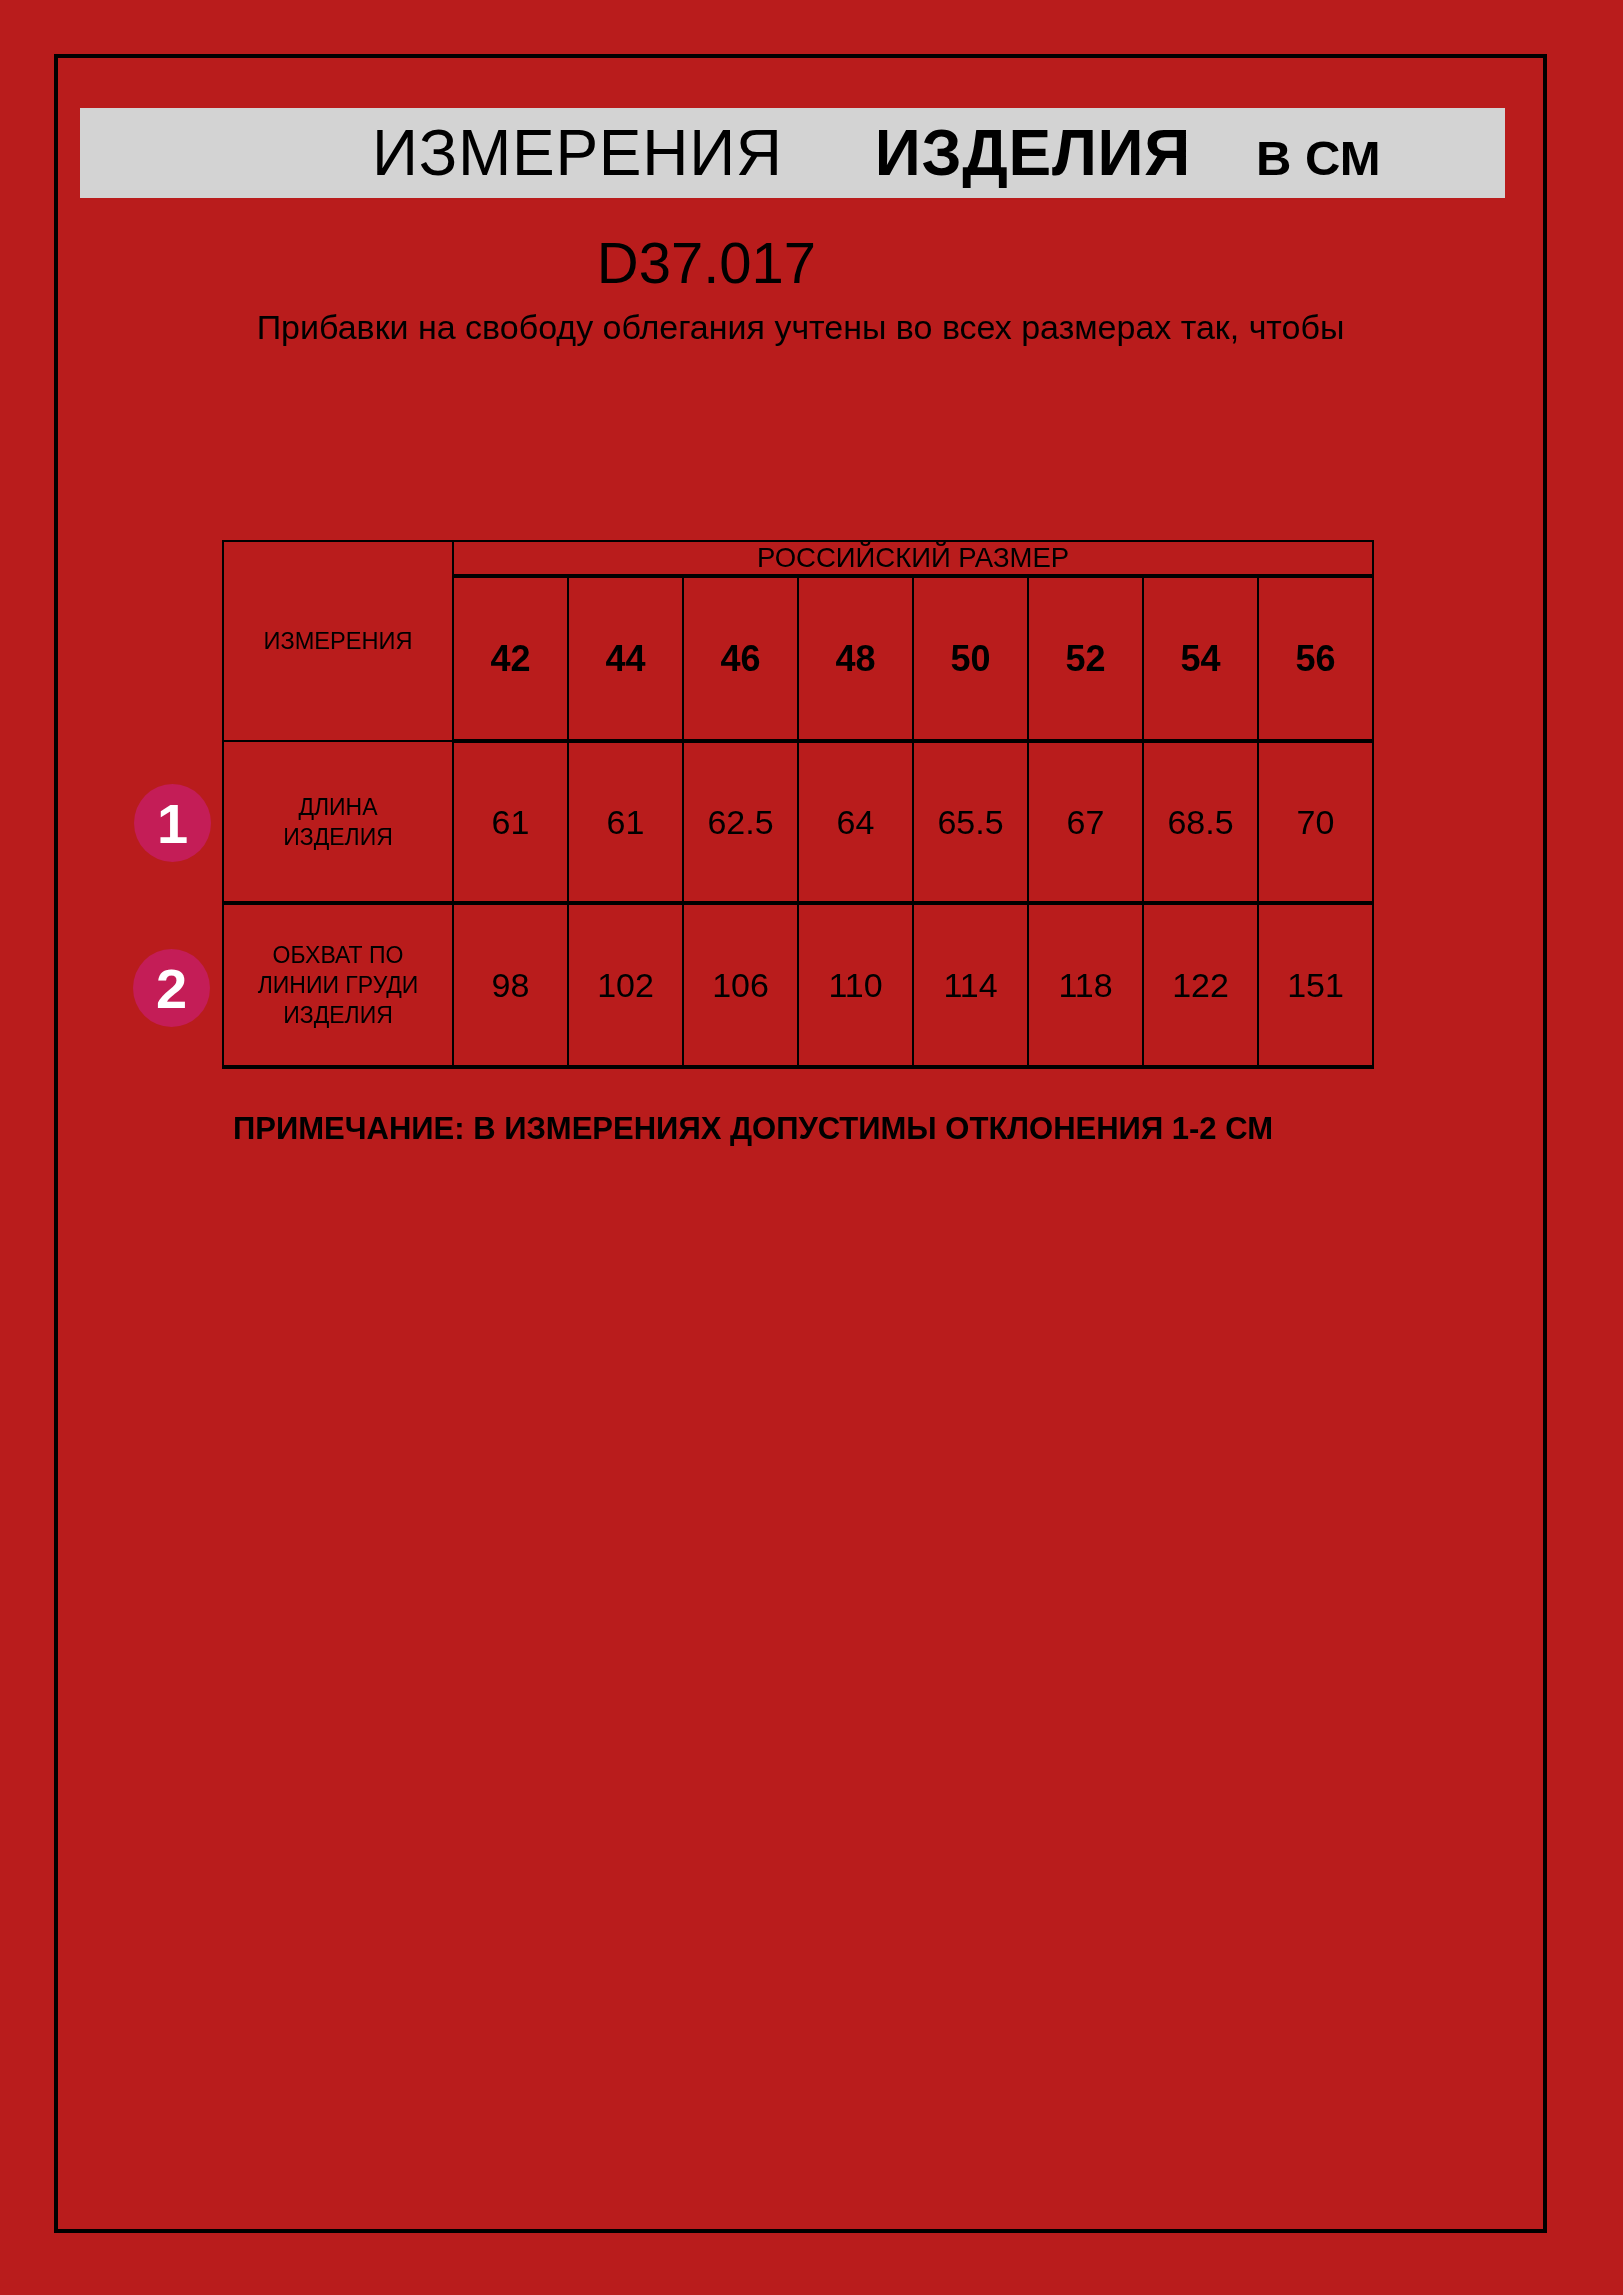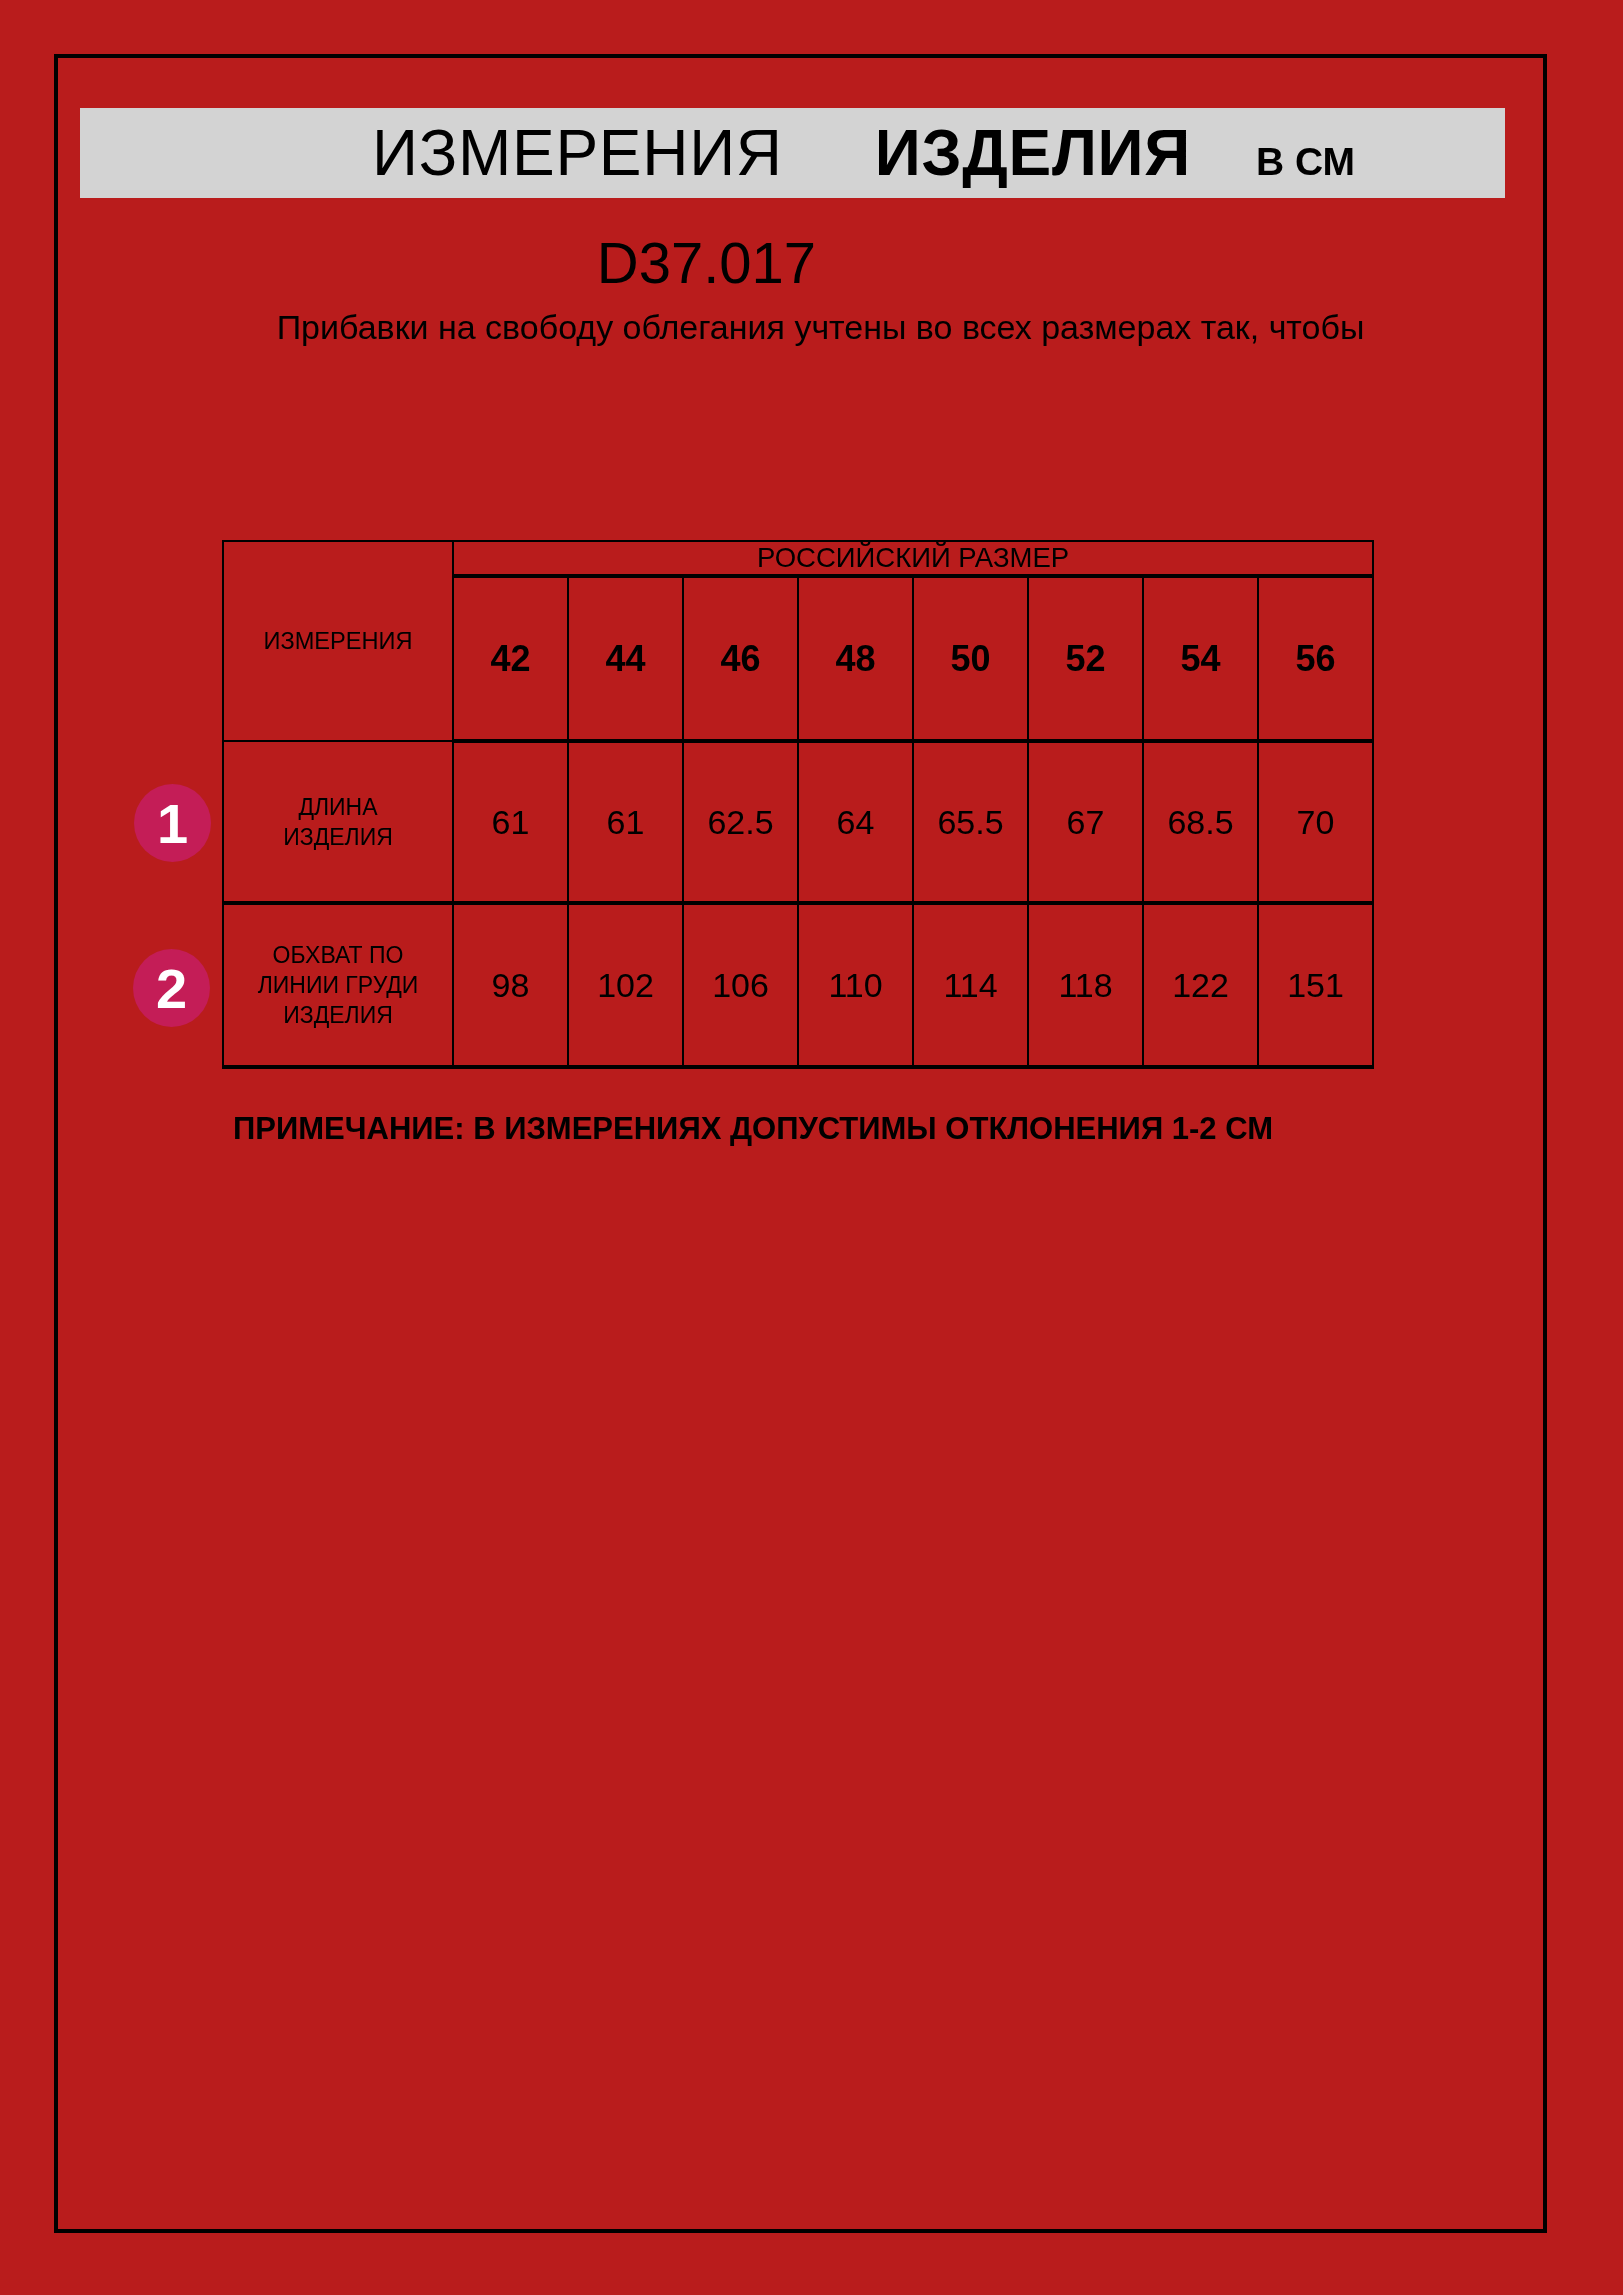--- a/index.html
+++ b/index.html
@@ -43,21 +43,21 @@
     margin-left: 292px;
   }
   .title-bold {
     font-size: 64px;
     font-weight: 700;
     line-height: 90px;
     letter-spacing: 0.7px;
     margin-left: 92px;
   }
   .title-unit {
-    font-size: 39px;
+    font-size: 49px;
     font-weight: 700;
     margin-left: 65px;
   }
   .model-code {
     position: absolute;
     left: 54px;
     top: 230px;
     width: 1305px;
     text-align: center;
     font-size: 58px;
@@ -66,21 +66,20 @@
   }
   .description {
     position: absolute;
     left: 54px;
     top: 302px;
     width: 1493px;
     text-align: center;
     font-size: 34px;
     font-weight: 400;
     line-height: 50px;
-    padding-left: 20px;
   }
   .description .line { display: block; }
   table.size-table {
     position: absolute;
     left: 222px;
     top: 540px;
     width: 1146px;
     border-collapse: collapse;
     table-layout: fixed;
   }

